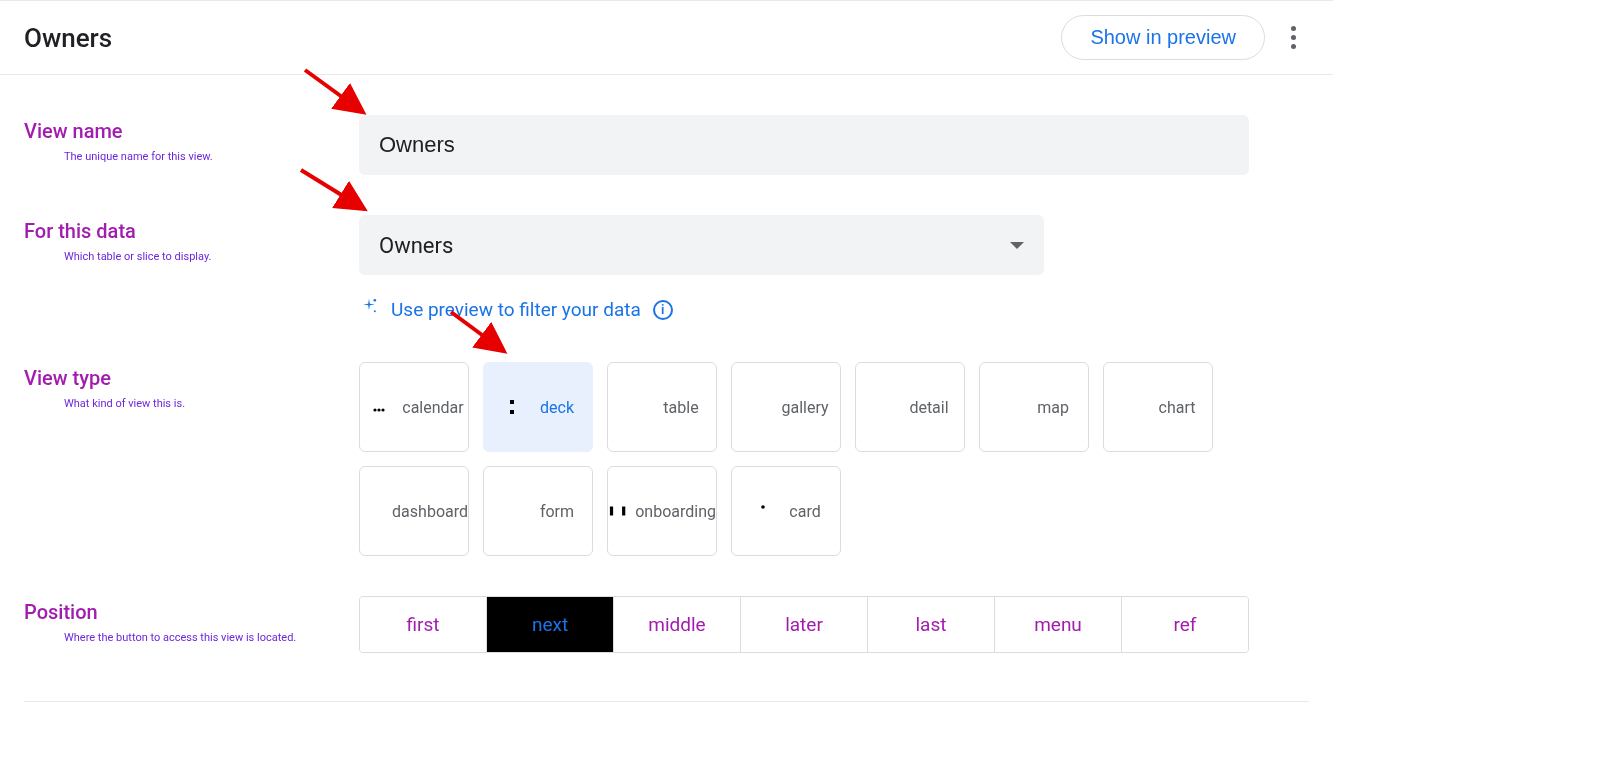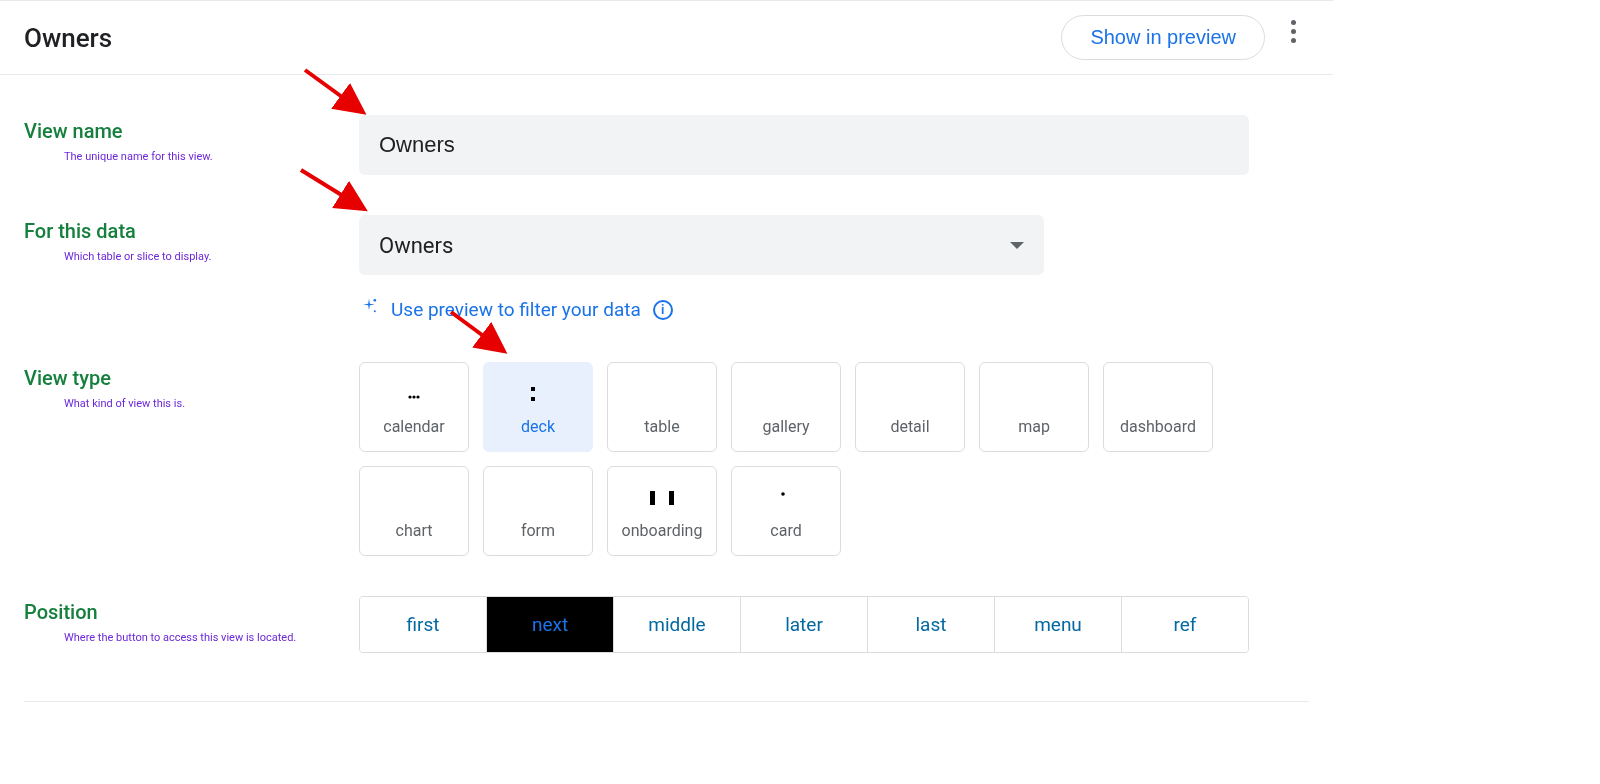--- a/index.html
+++ b/index.html
@@ -18,21 +18,21 @@
     justify-content: space-between;
     padding: 14px 24px;
     border-top: 1px solid #e8eaed;
     border-bottom: 1px solid #e8eaed;
   }
   .header-title {
     font-size: 26px;
     font-weight: 500;
     color: #202124;
   }
-  .header-actions { display: flex; gap: 12px; }
+  .header-actions { display: flex; align-items: center; gap: 12px; }
   .preview-btn {
     border: 1px solid #dadce0;
     border-radius: 999px;
     background: #fff;
     color: #1a73e8;
     font-size: 20px;
     font-weight: 500;
     padding: 10px 28px;
     cursor: pointer;
   }
@@ -49,21 +49,21 @@
   .row {
     display: flex;
     align-items: flex-start;
     margin-bottom: 40px;
   }
   .label-col {
     width: 335px;
     flex: 0 0 335px;
     padding-top: 4px;
   }
-  .label-title { font-size: 20px; font-weight: 500; color: #15803d; margin-bottom: 6px; }
+  .label-title { font-size: 20px; font-weight: 500; color: #a21caf; margin-bottom: 6px; }
   .label-desc  { font-size: 11px; color: #6d28d9; line-height: 1.4; margin-left: 40px; }
   .control-col { flex: 0 0 auto; }
 
   .text-input {
     width: 890px;
     height: 60px;
     background: #f1f3f4;
     border: none;
     border-radius: 6px;
     padding: 0 20px;
@@ -109,21 +109,21 @@
 
   
   .tile-grid {
     display: flex; flex-wrap: wrap; gap: 14px;
     width: 872px;
   }
   .tile {
     width: 110px; height: 90px;
     border: 1px solid #dadce0;
     border-radius: 6px;
-    display: flex; flex-direction: column;
+    display: flex; flex-direction: row;
     align-items: center; justify-content: center;
     gap: 8px;
     cursor: pointer;
     background: #fff;
   }
   .tile .tile-label { font-size: 16px; color: #5f6368; }
   .tile.selected {
     background: #e8f0fe;
     border-color: #e8f0fe;
   }
@@ -135,21 +135,21 @@
     display: flex;
     border: 1px solid #dadce0;
     border-radius: 4px;
     overflow: hidden;
     width: 890px;
   }
   .seg-btn {
     flex: 1 1 0;
     text-align: center;
     font-size: 19px;
-    color: #0369a1;
+    color: #a21caf;
     padding: 16px 0;
     background: #fff;
     cursor: pointer;
   }
   .seg-btn + .seg-btn { border-left: 1px solid #dadce0; }
   .seg-btn.selected { background: #000000; color: #1a73e8; }
 
   .divider { border-top: 1px solid #e8eaed; margin: 0 24px; }
 
   
@@ -344,29 +344,29 @@
               <span class="tile-label">detail</span>
             </div>
             <div class="tile">
               <svg viewBox="0 0 30 30">
                 <use href="#ic-map"></use>
               </svg>
               <span class="tile-label">map</span>
             </div>
             <div class="tile">
               <svg viewBox="0 0 30 30">
+                <use href="#ic-chart"></use>
+              </svg>
+              <span class="tile-label">chart</span>
+            </div>
+            <div class="tile">
+              <svg viewBox="0 0 30 30">
                 <use href="#ic-dashboard"></use>
               </svg>
               <span class="tile-label">dashboard</span>
-            </div>
-            <div class="tile">
-              <svg viewBox="0 0 30 30">
-                <use href="#ic-chart"></use>
-              </svg>
-              <span class="tile-label">chart</span>
             </div>
             <div class="tile">
               <svg viewBox="0 0 30 30">
                 <use href="#ic-form"></use>
               </svg>
               <span class="tile-label">form</span>
             </div>
             <div class="tile">
               <svg viewBox="0 0 30 30">
                 <use href="#ic-onboarding"></use>

